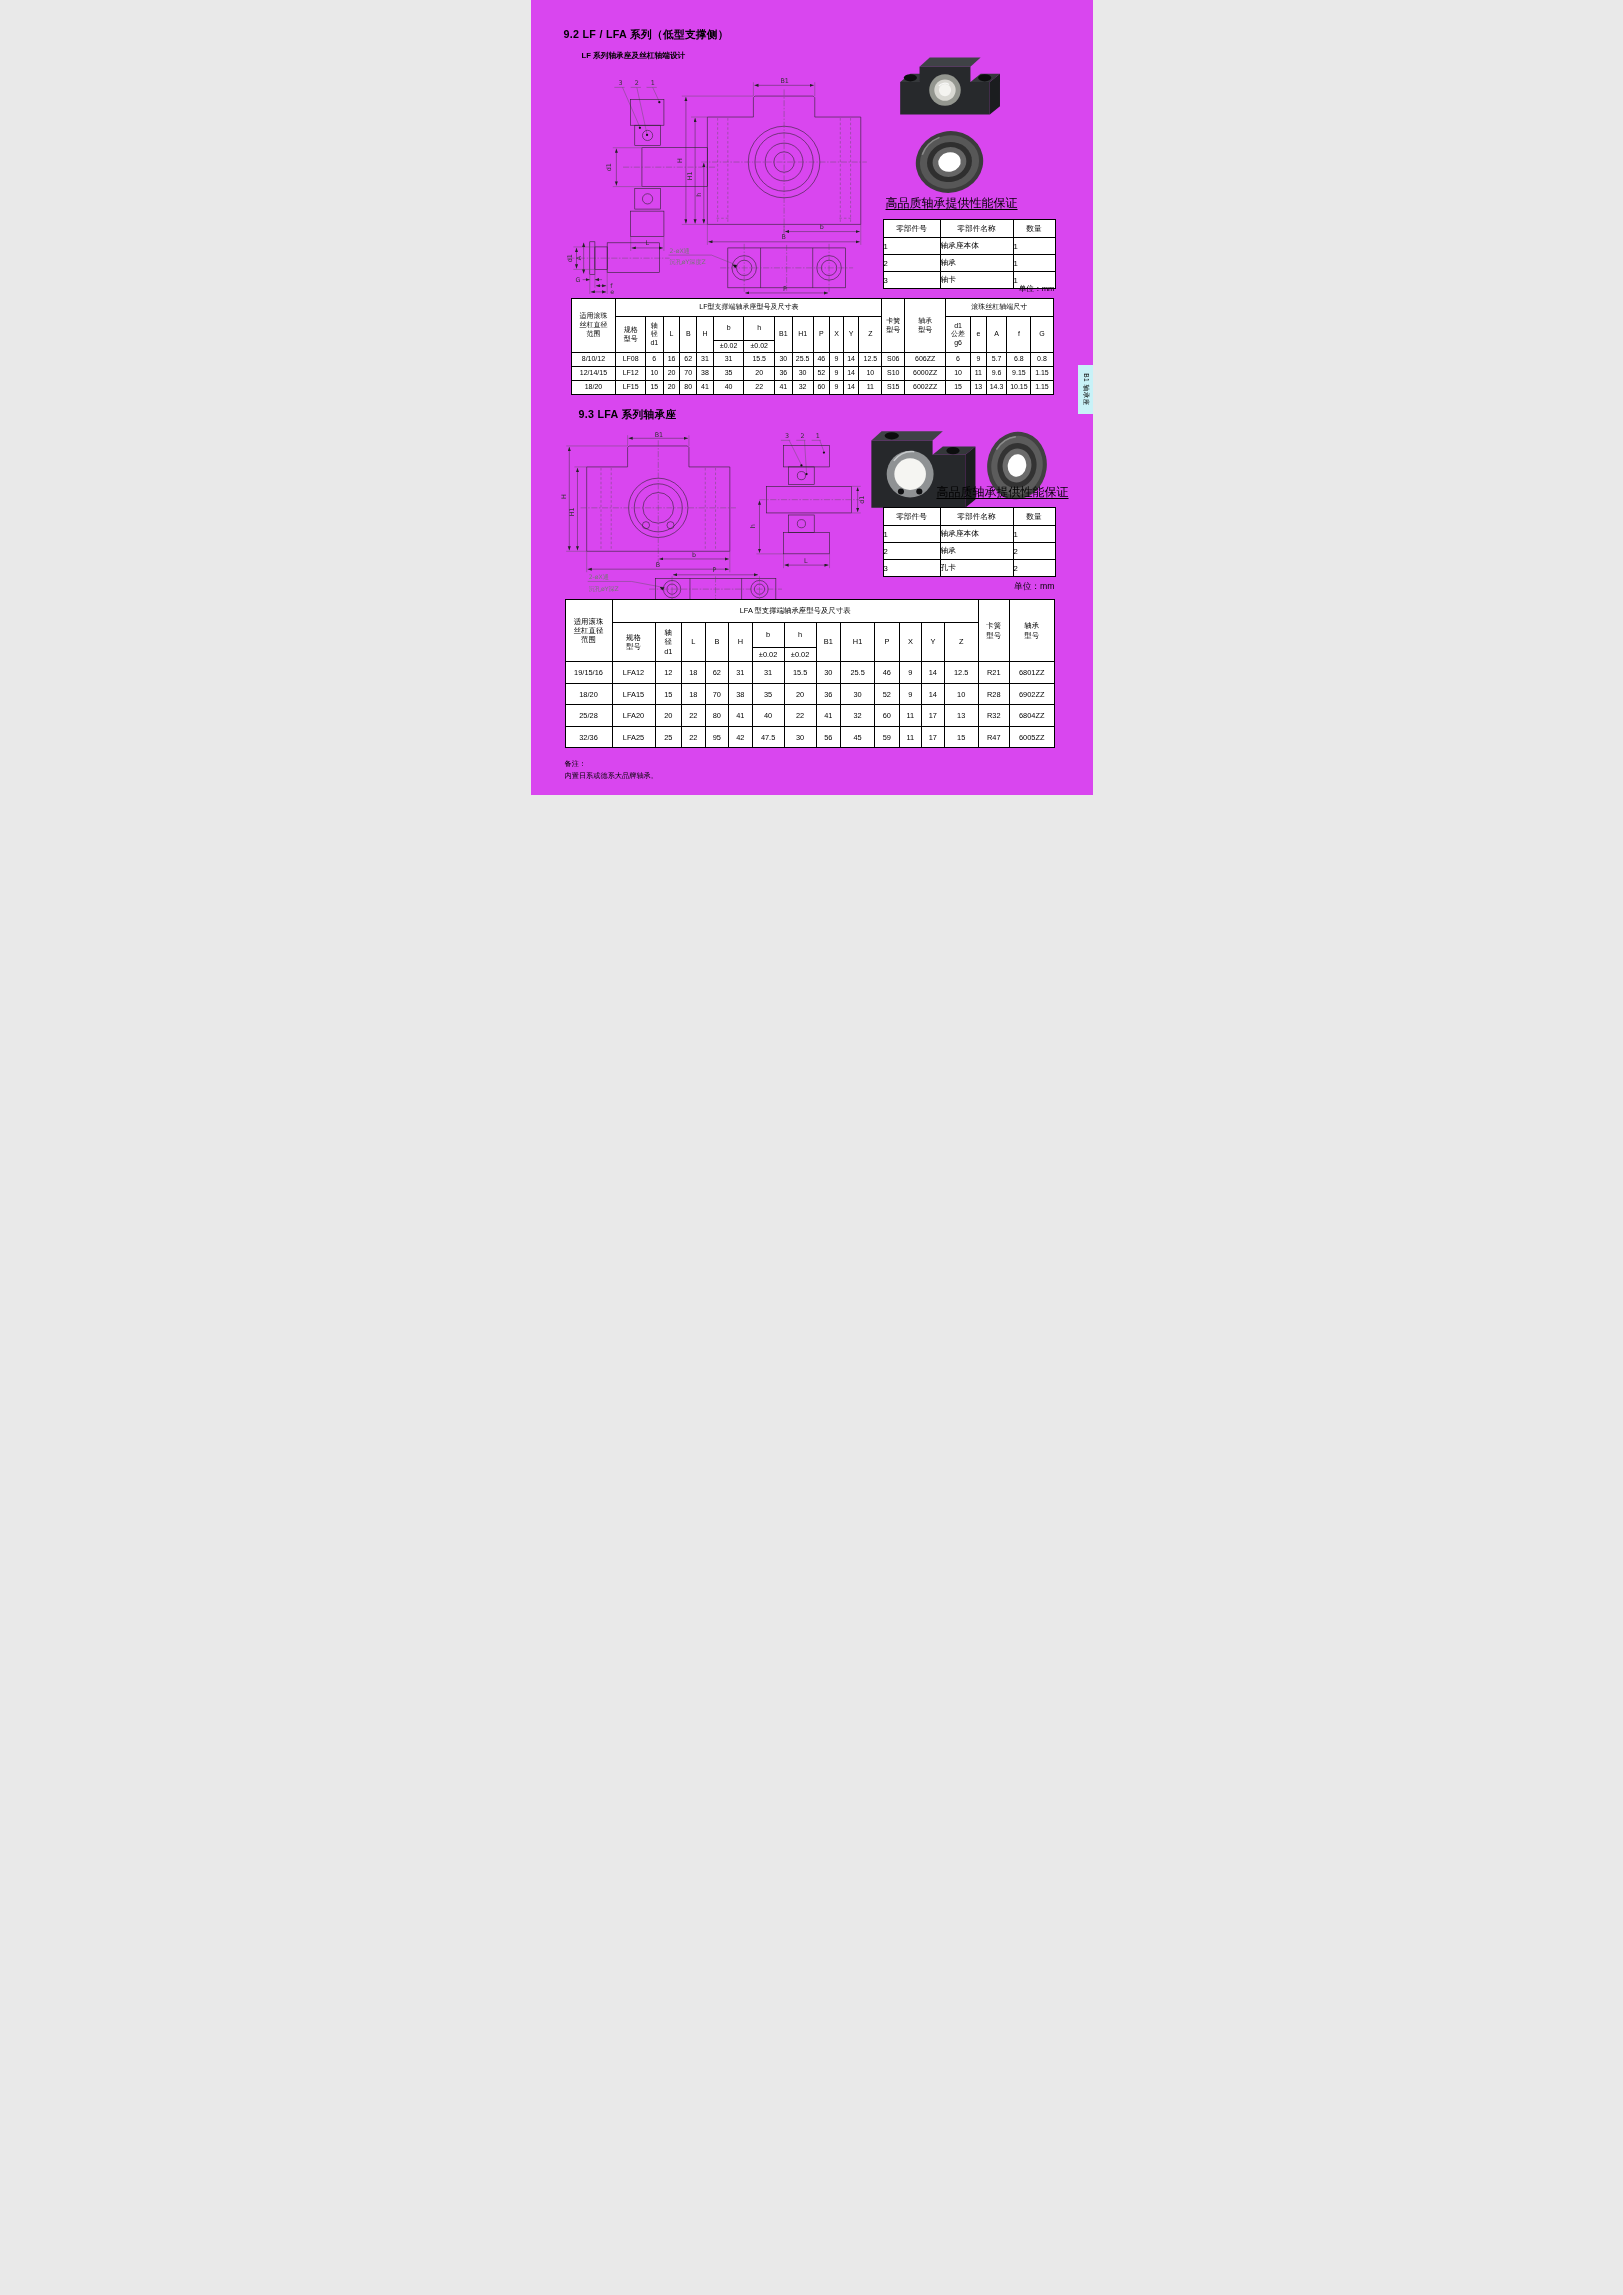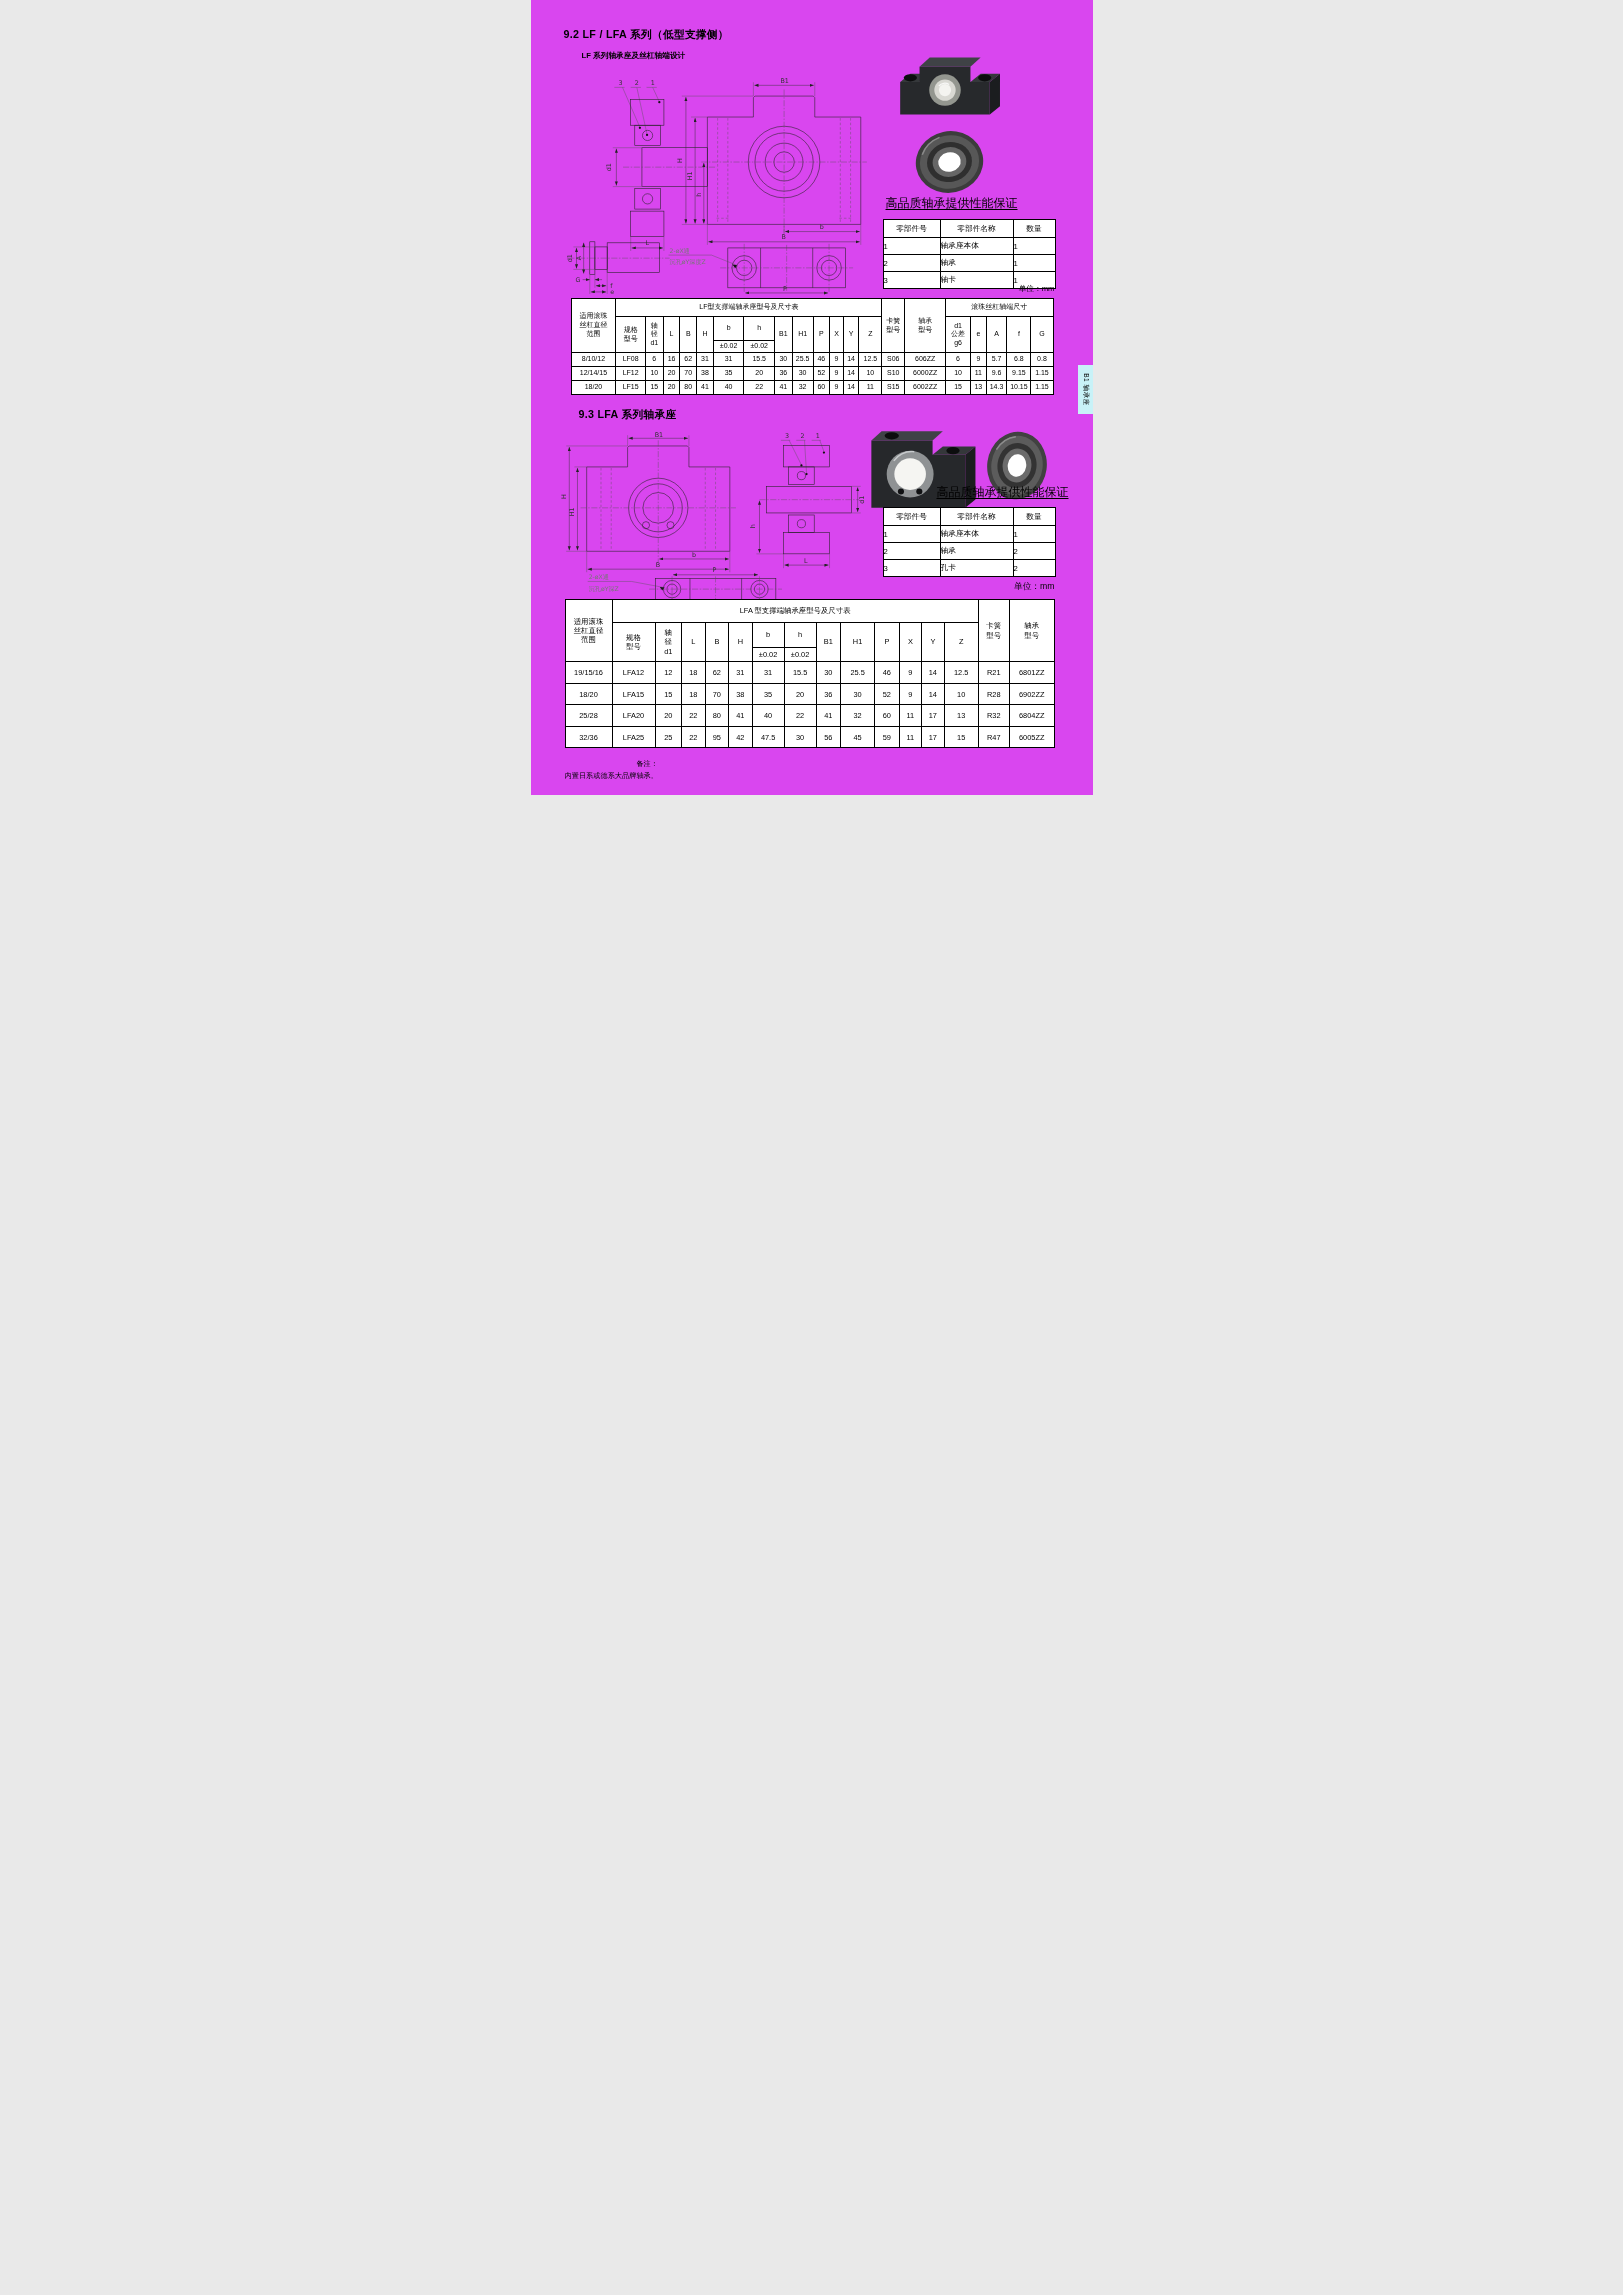--- a/index.html
+++ b/index.html
@@ -21,21 +21,21 @@
   .dim-table{border:1.3px solid #000;}
   .dim-table th,.dim-table td{border:0.5px solid #000;text-align:center;font-weight:normal;padding:0 0.5px;white-space:pre-line;line-height:1.25;}
   .dim-table thead{border-bottom:1px solid #000;}
   .dim-table th.grp{border-bottom:0.8px solid #000;margin-top:37px;}
   .t1{width:483px;font-size:7px;}
   .t1 thead tr.r1{height:18.4px;} .t1 thead tr.r2{height:23.5px;} .t1 thead tr.r3{height:12.3px;}
   .t1 tbody tr{height:14px;}
   .t2{width:489px;font-size:7.4px;}
   .t2 thead tr.r1{height:22.5px;} .t2 thead tr.r2{height:25.6px;} .t2 thead tr.r3{height:14.3px;}
   .t2 tbody tr{height:21.5px;}
-  .notes{font-size:7.2px;line-height:1.6;text-align:right;}
+  .notes{font-size:7.2px;line-height:1.6;}
   .side-tab{width:15.3px;height:49px;display:flex;align-items:center;justify-content:center;}
   .side-tab span{transform:rotate(90deg);white-space:nowrap;font-size:6.6px;letter-spacing:0.5px;}
   
   svg .ln{stroke:#222;stroke-width:1.1;fill:none;}
   svg .thin{stroke:#555;stroke-width:.8;fill:none;}
   svg .cl{stroke:#555;stroke-width:.8;fill:none;stroke-dasharray:12 3 3 3;}
   svg .hid{stroke:#555;stroke-width:.8;fill:none;stroke-dasharray:5 4;}
   svg .dim{stroke:#333;stroke-width:.9;fill:none;}
   svg text{font-family:"DejaVu Sans","Liberation Sans",sans-serif;fill:#333;font-size:12.5px;}
   svg text.note{fill:#777;font-size:12px;}

